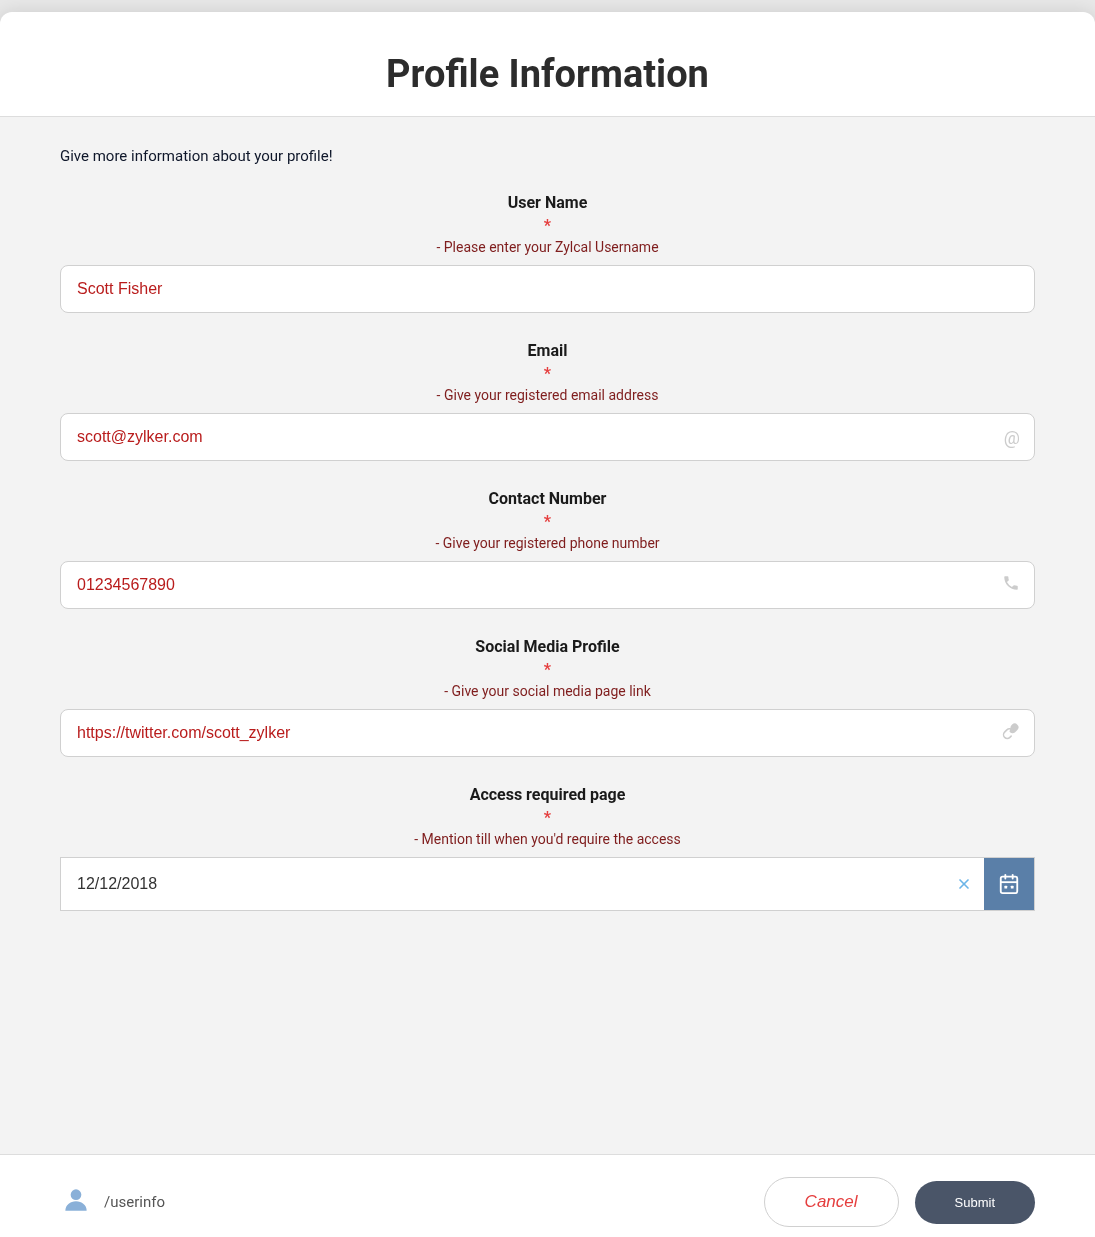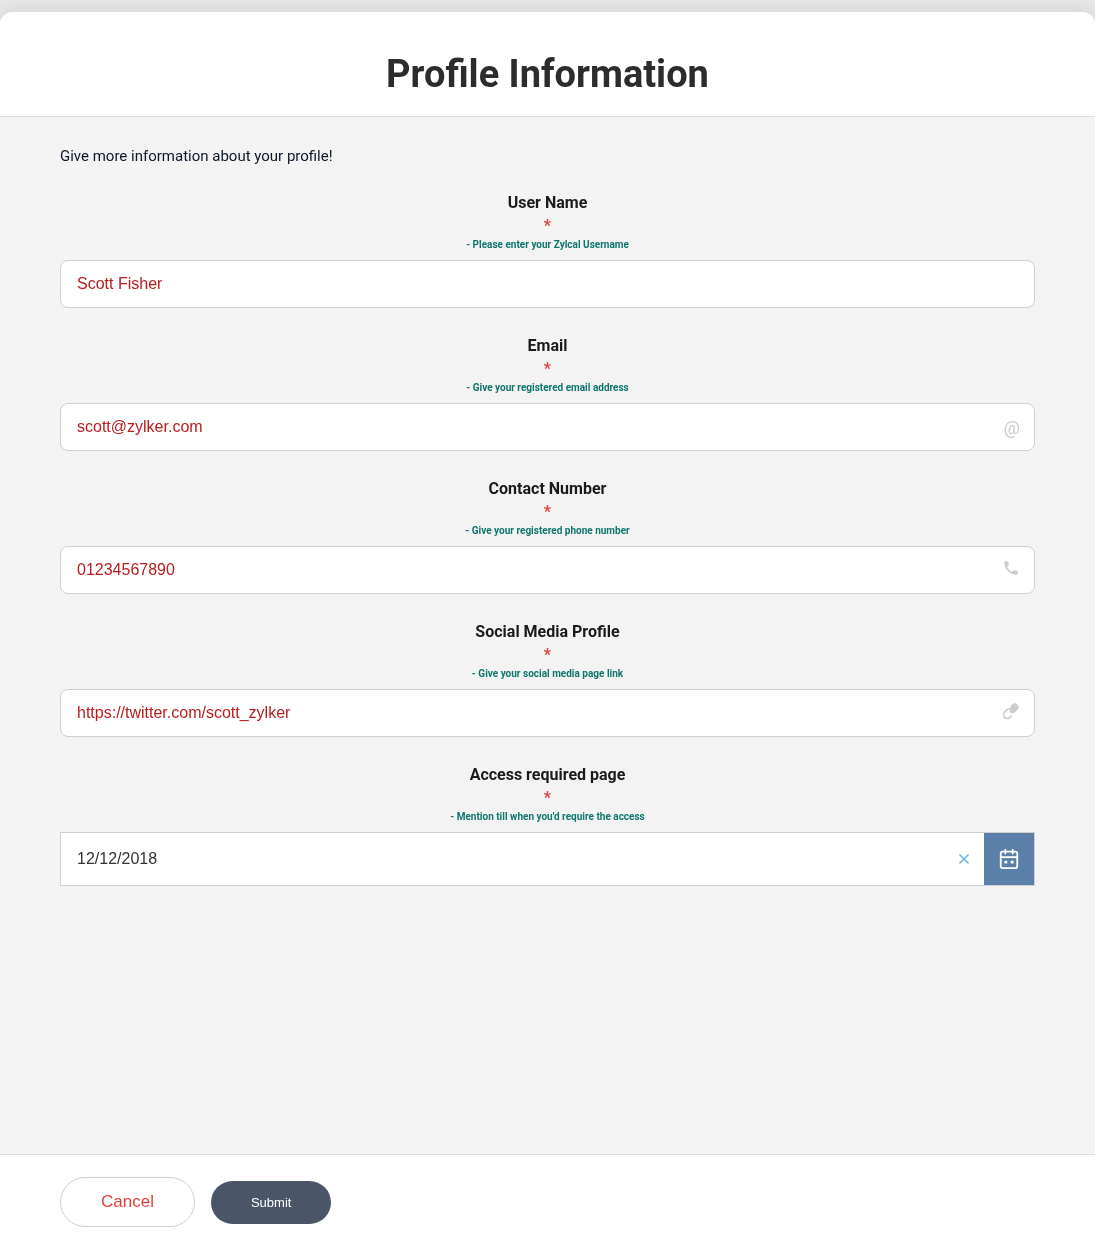--- a/index.html
+++ b/index.html
@@ -71,23 +71,23 @@
       font-weight: 700;
       color: #1a1a1a;
     }
 
     .required-star {
       color: #e53e3e;
       font-weight: 700;
     }
 
     .field-label-desc {
-      color: #0f766e;
-      font-weight: 700;
-      font-size: 10px;
+      color: #7f1d1d;
+      font-weight: 400;
+      font-size: 14px;
     }
 
     .input-wrapper {
       position: relative;
       background: #fff;
       border: 1px solid #d0d0d0;
       border-radius: 8px;
       display: flex;
       align-items: center;
       overflow: hidden;
@@ -188,20 +188,21 @@
 
     .btn-cancel {
       padding: 14px 40px;
       border: 1.5px solid #d0d0d0;
       border-radius: 50px;
       background: #fff;
       color: #e53e3e;
       font-size: 17px;
       font-weight: 500;
       cursor: pointer;
+      font-style: italic;
     }
 
     .btn-submit {
       padding: 14px 40px;
       border: none;
       border-radius: 50px;
       background: #4a5568;
       color: #fff;
       font-size: 13px;
       font-weight: 500;
@@ -333,19 +334,28 @@
             <rect x="7" y="14" width="3" height="3" rx="0.5" fill="white"></rect>
             <rect x="14" y="14" width="3" height="3" rx="0.5" fill="white"></rect>
           </svg>
         </div>
       </div>
     </div>
 
   </div>
 
   <div class="modal-footer">
+    <div class="footer-user-info">
+      <span class="footer-user-icon">
+        <svg viewBox="0 0 24 24" xmlns="http://www.w3.org/2000/svg">
+          <circle cx="12" cy="8" r="4" fill="#8ab0d8"></circle>
+          <path d="M4 20c0-4 3.6-7 8-7s8 3 8 7" fill="#8ab0d8"></path>
+        </svg>
+      </span>
+      <span class="footer-path">/userinfo</span>
+    </div>
     <div class="footer-buttons">
       <button class="btn-cancel">Cancel</button>
       <button class="btn-submit">Submit</button>
     </div>
   </div>
 
 </div>
 
 </body></html>

